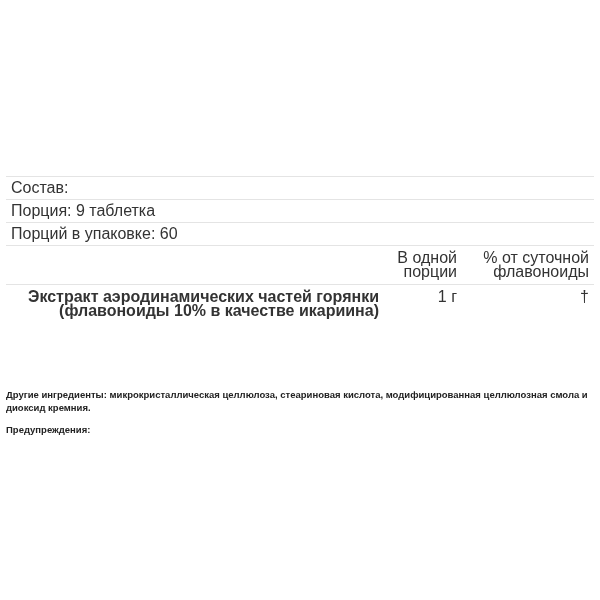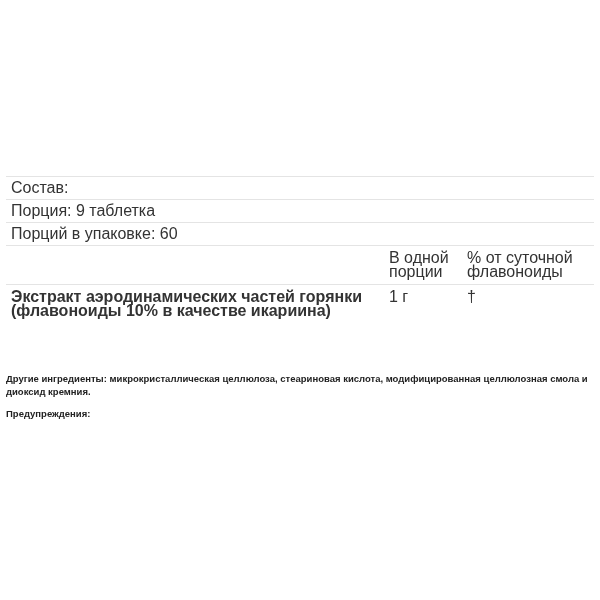--- a/index.html
+++ b/index.html
@@ -4,22 +4,22 @@
 <style>
   html, body { margin: 0; padding: 0; background: #ffffff; }
   body { width: 600px; height: 600px; position: relative; overflow: hidden;
          font-family: "Liberation Sans", sans-serif; color: #333333; }
   .wrap { position: absolute; left: 6px; top: 176px; width: 588px; }
   table { width: 100%; border-collapse: collapse; font-size: 16px; line-height: 14px; }
   td { border-top: 1px solid #e4e4e4; padding: 4px 5px 4px 5px; vertical-align: top; }
   tr.last td { border-bottom: 1px solid #e4e4e4; }
   td.c1 { width: 368px; font-weight: bold; }
   td.c2 { width: 68px; }
-  .tall td { padding-top: 5px; padding-bottom: 5px; }
-  .notes { position: absolute; left: 6px; top: 372px; width: 588px; font-size: 9.5px;
+  .tall td { padding-top: 5px; padding-bottom: 5px; text-align: right; }
+  .notes { position: absolute; left: 6px; top: 388px; width: 588px; font-size: 9.5px;
            font-weight: bold; line-height: 13px; color: #222222; }
   .notes p { margin: 0 0 9px 0; }
 </style>
 </head>
 <body>
 
 <div class="wrap">
   <table>
     <tbody>
         <tr>

